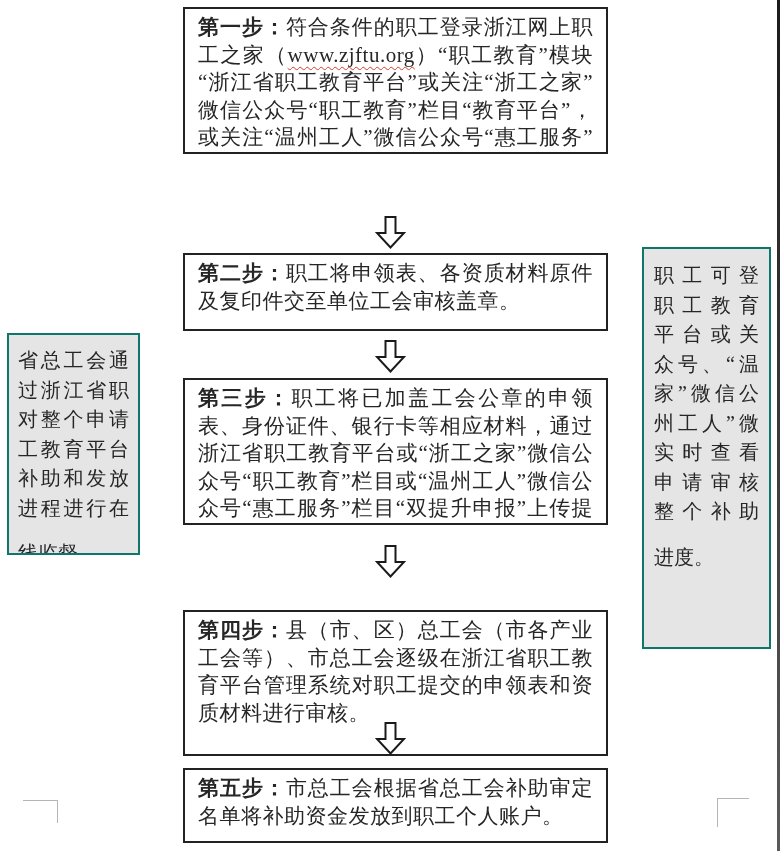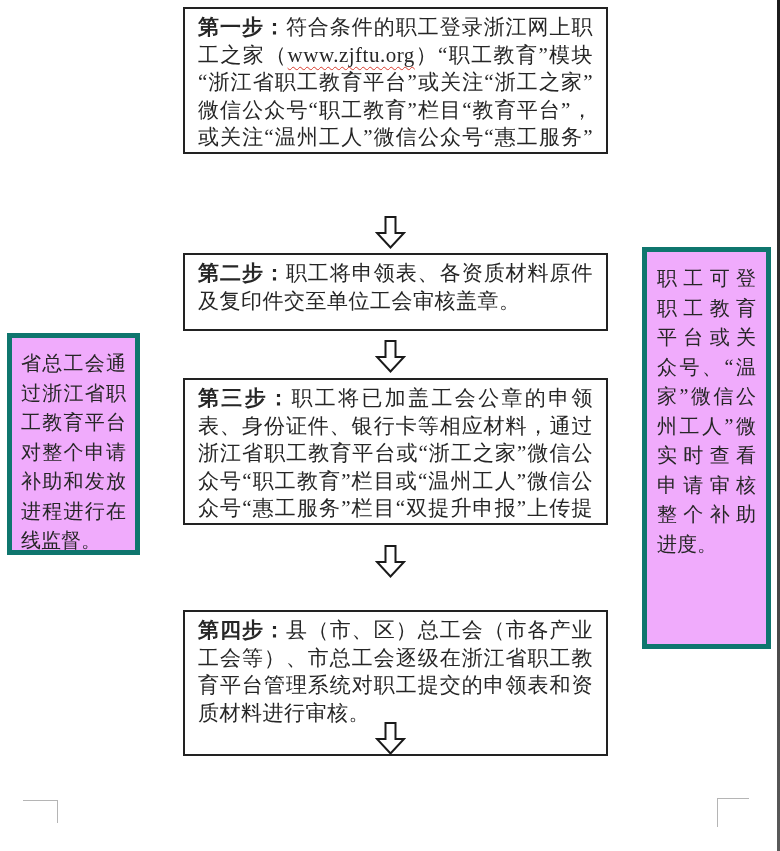--- a/index.html
+++ b/index.html
@@ -29,31 +29,31 @@
     text-decoration:underline wavy #d93a2b;
     text-decoration-thickness:1px;
     text-underline-offset:4px;
     text-decoration-skip-ink:none;
   }
   
   .arrow{position:absolute;left:375px;width:31px;height:33px;}
   .a1{top:216px;} .a2{top:340px;} .a3{top:545px;} .a4{top:722px;}
   
   .note{
-    position:absolute;border:5px solid #0f766e;background:#f0abfc;
+    position:absolute;border:2px solid #0f766e;background:#e5e5e5;
     box-sizing:border-box;font-size:20px;overflow:hidden;
   }
   .note-left{left:7px;top:333px;width:133px;height:222px;padding:11px 9px 8px 9px;}
   .note-right{left:642px;top:247px;width:129px;height:402px;padding:12px 10px 0 10px;}
   .jline{
     line-height:29.5px;
     text-align:justify;text-align-last:justify;
     text-justify:inter-ideograph;
   }
-  .jline-last{text-align-last:left;}
+  .jline-last{text-align-last:left;margin-top:16px;}
   
   .corner{position:absolute;box-sizing:border-box;}
   .corner-bl{left:23px;top:800px;width:35px;height:23px;border-top:1px solid #b5b5b5;border-right:1px solid #b5b5b5;}
   .corner-br{left:717px;top:798px;width:32px;height:29px;border-top:1px solid #b5b5b5;border-left:1px solid #b5b5b5;}
   
   .edge-strip{position:absolute;top:0;right:0;width:3px;height:851px;
     background:linear-gradient(180deg,#1b1b1b 0%,#333 40%,#5a5a5a 100%);}
 </style>
 </head>
 <body>
@@ -85,26 +85,29 @@
   </svg>
 
   <div class="flow-box box4">
     <p><b>第四步：</b><span>县（市、区）总工会（市各产业工会等）、市总工会逐级在浙江省职工教育平台管理系统对职工提交的申领表和资质材料进行审核。</span></p>
   </div>
 
   <svg class="arrow a4" viewBox="0 0 31 33">
     <path d="M10.5 1 H20.5 V17 H29 L15.5 31.5 L2 17 H10.5 Z" fill="#ffffff" stroke="#1a1a1a" stroke-width="2" stroke-linejoin="miter"></path>
   </svg>
 
+  <div class="flow-box box5">
+    <p><b>第五步：</b><span>市总工会根据省总工会补助审定名单将补助资金发放到职工个人账户。</span></p>
+  </div>
 
   <div class="note note-left">
       <div class="jline">省总工会通</div>
       <div class="jline">过浙江省职</div>
+      <div class="jline">对整个申请</div>
       <div class="jline">工教育平台</div>
-      <div class="jline">对整个申请</div>
       <div class="jline">补助和发放</div>
       <div class="jline">进程进行在</div>
       <div class="jline jline-last">线监督。</div>
     </div>
   <div class="note note-right">
       <div class="jline">职工可登</div>
       <div class="jline">职工教育</div>
       <div class="jline">平台或关</div>
       <div class="jline">众号、“温</div>
       <div class="jline">家”微信公</div>

